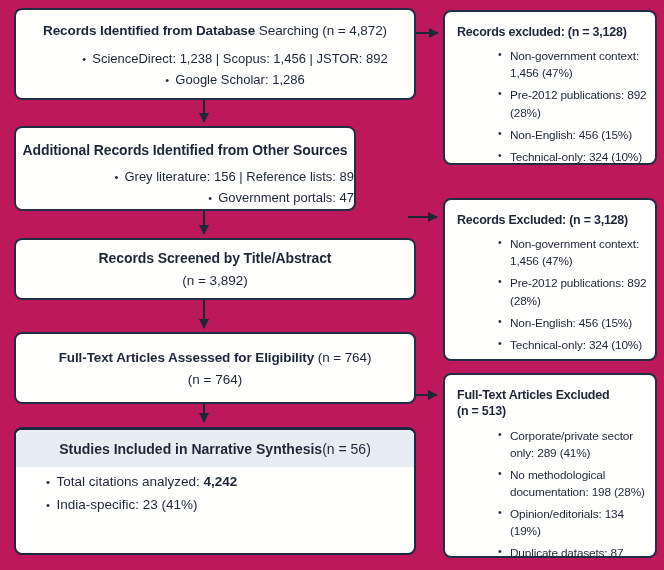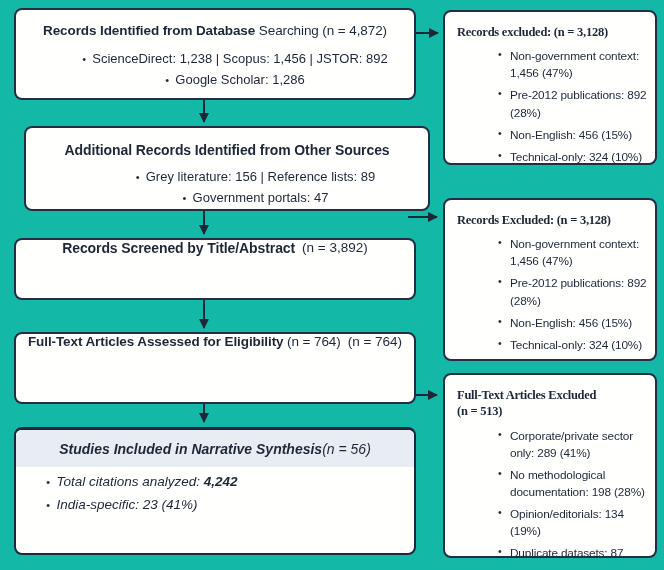--- a/index.html
+++ b/index.html
@@ -1,19 +1,19 @@
 <!DOCTYPE html>
 <html><head>
 <meta charset="utf-8">
 <style>
   * { margin:0; padding:0; box-sizing:border-box; }
   html,body { background:#ffffff; }
   .stage {
     position:relative; width:664px; height:570px;
-    background:#14b8a6;
+    background:#be185d;
     font-family:"Liberation Sans", sans-serif;
     color:#1e2738;
     overflow:hidden;
   }
   .arrows { position:absolute; left:0; top:0; z-index:1; pointer-events:none; }
   .arrows line { stroke:#1e2738; stroke-width:2; }
 
   .bx {
     position:absolute; z-index:2;
     background:#fffffe;
@@ -24,43 +24,43 @@
   .ttl { text-align:center; font-weight:700; font-size:14px; letter-spacing:-0.1px; }
   .ttl .reg { font-weight:400; }
   ul { list-style:none;padding-left:40px; }
   .dotli::before { content:"•\00a0\00a0"; font-size:0.85em; }
 
   
   .b1 { left:14px; top:8px;  width:402px; height:92px; padding-top:13px; }
   .b1 .ttl { font-size:13.5px; margin-bottom:10px; }
   .b1 ul { text-align:center; font-size:13px; line-height:1.65; }
 
-  .b2 { left:24px; top:126px; width:406px; height:85px; padding-top:14px;border-radius:8px; }
+  .b2 { left:14px; top:126px; width:342px; height:85px; padding-top:14px;border-radius:8px; }
   .b2 .ttl { margin-bottom:9px; }
-  .b2 ul { text-align:center; padding-left:57px; font-size:13px; line-height:1.6; }
+  .b2 ul { text-align:right; padding-left:57px; font-size:13px; line-height:1.6; }
 
   .b3 { left:14px; top:238px; width:402px; height:62px; }
   .b4 { left:14px; top:332px; width:402px; height:72px; }
-  .b3, .b4 { display:flex; flex-direction:row; justify-content:center; gap:7px; }
+  .b3, .b4 { display:flex; flex-direction:column; justify-content:center; gap:7px; }
   .b4 .ttl { font-size:13.5px; }
   .sub { font-size:13.5px; text-align:center; }
 
-  .b5 { left:14px; top:427px; width:402px; height:128px; border-color:#1c2740; border-top-width:3px;font-style:italic; }
+  .b5 { left:14px; top:427px; width:402px; height:128px; border-color:#1c2740; border-top-width:3px; }
   .b5 .hdr { background:#e8edf4; height:37px; display:flex; align-items:center; justify-content:center;
              font-size:14px; font-weight:700; }
   .b5 .hdr .reg { font-weight:400; }
   .b5 ul { padding:4px 10px 0 30px; font-size:13.5px; line-height:1.68; }
   .bold { font-weight:700; }
 
   
   .rbx { left:443px; width:214px; padding:12px 6px 8px 12px; }
   .r1 { top:10px;  height:155px; }
   .r2 { top:198px; height:163px; }
   .r3 { top:373px; height:185px; }
-  .rbx .ttl { text-align:left; font-size:12.5px; letter-spacing:-0.25px; margin-bottom:8px; line-height:1.3;font-family:Liberation Serif, serif; }
+  .rbx .ttl { text-align:left; font-size:12.5px; letter-spacing:-0.25px; margin-bottom:8px; line-height:1.3; }
   .rbx ul { font-size:11.8px; letter-spacing:-0.15px; line-height:1.45; }
   .rbx li { position:relative; padding-left:13px; margin-bottom:5px; }
   .rbx li::before { content:"•"; position:absolute; left:1px; top:-1px; font-size:0.9em; }
 </style>
 </head>
 <body>
 
 <div class="stage">
 
   <svg class="arrows" width="664" height="570" viewBox="0 0 664 570">

